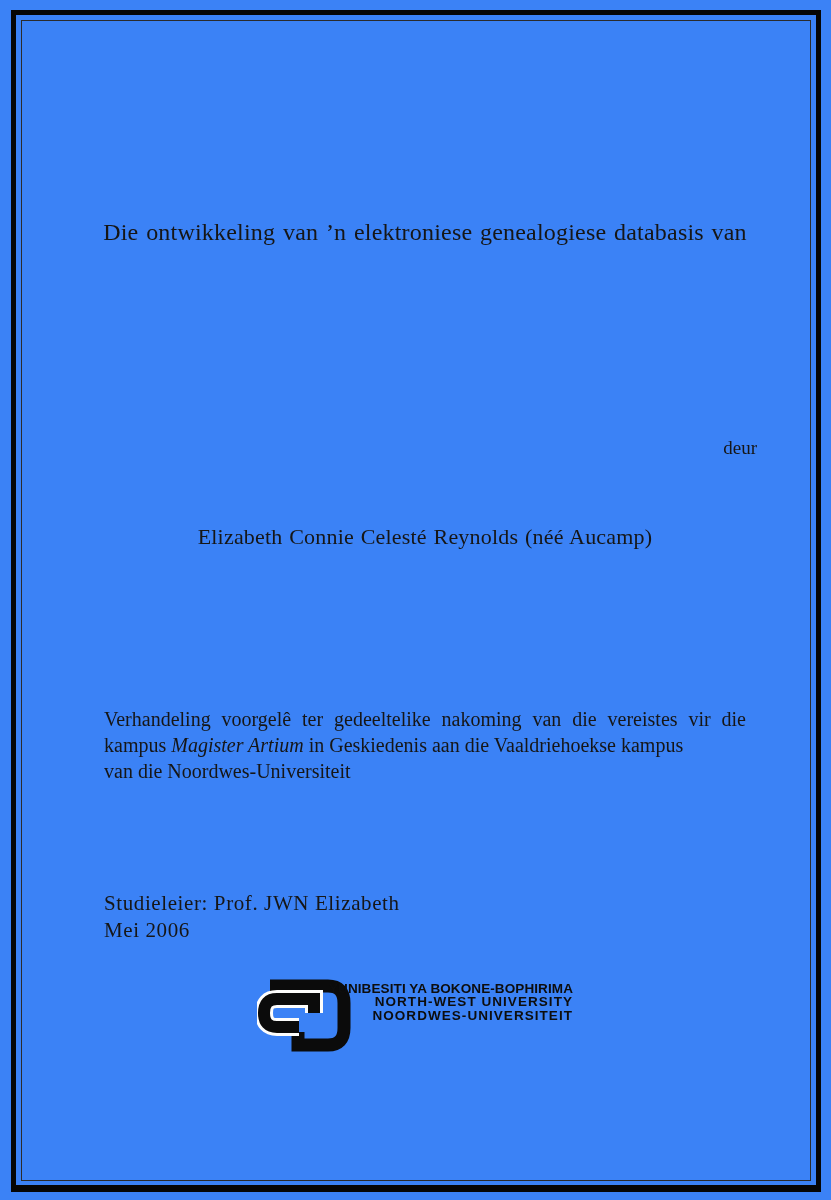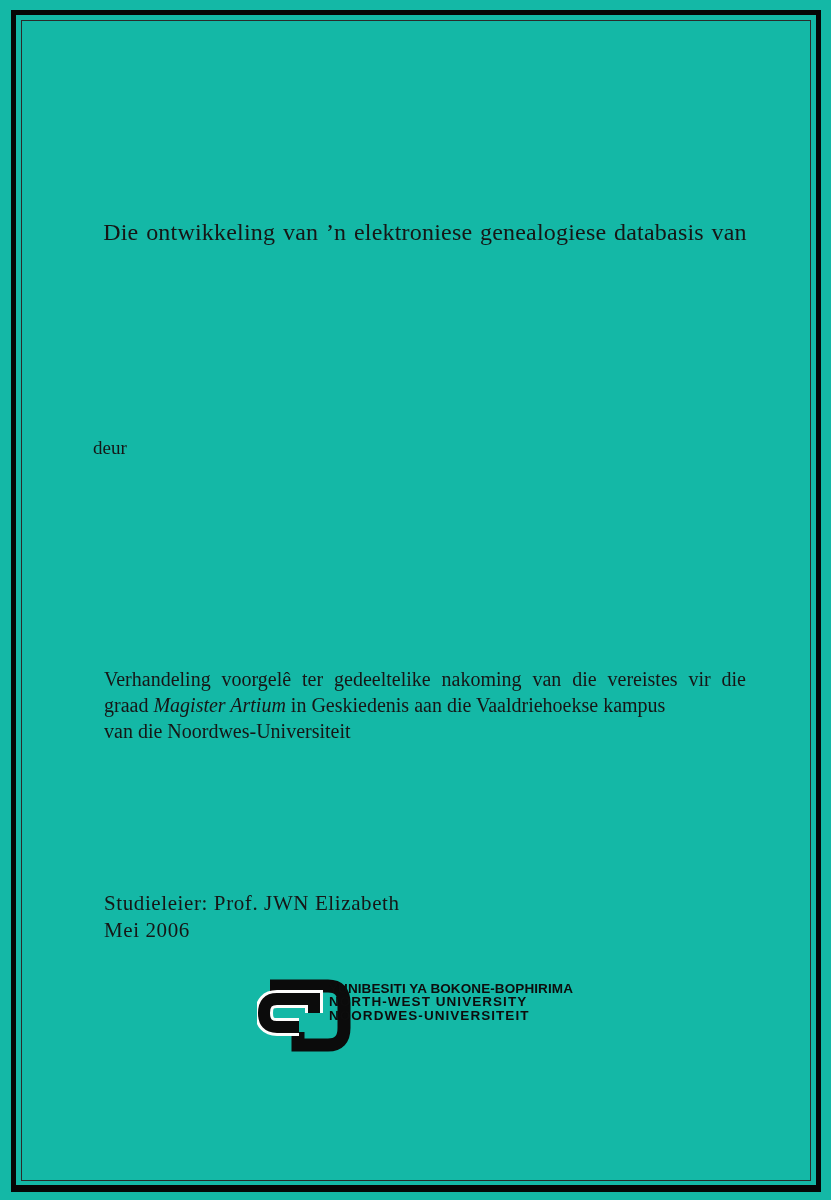--- a/index.html
+++ b/index.html
@@ -1,57 +1,57 @@
 <!DOCTYPE html>
 <html><head>
 <meta charset="utf-8">
 <style>
   html,body { margin:0; padding:0; background:#e8e8e8; }
   .page {
     position:relative; width:831px; height:1200px; margin:0 auto;
-    background:#14b8a6; color:#161616; overflow:hidden;
+    background:#3b82f6; color:#161616; overflow:hidden;
     font-family:"Liberation Serif","DejaVu Serif",serif;
   }
   .border-outer {
     position:absolute; left:11px; top:10px; right:10px; bottom:8px;
     border:solid #060606; border-width:5px 5px 7px 5px;
   }
   .border-inner {
     position:absolute; left:21px; top:20px; right:20px; bottom:19px;
     border:1px solid #2b2b2b;
   }
   .title-block {
     position:absolute; left:93px; top:211px; width:664px;
     text-align:center; font-size:24px; line-height:43px;
     letter-spacing:0.2px; word-spacing:1.5px;
   }
   .byline {
     position:absolute; left:93px; top:437px; width:664px;
-    text-align:left; font-size:19px;
+    text-align:right; font-size:19px;
   }
   .author {
     position:absolute; left:93px; top:524px; width:664px;
     text-align:center; font-size:22px; letter-spacing:0.2px; word-spacing:1px;
   }
   .statement {
     position:absolute; left:104px; top:666px; width:642px;
     font-size:20px; line-height:26px;
   }
-  .statement .justified { text-align:justify; text-align-last:justify; }
+  .statement .justified { text-align:justify; text-align-last:justify;margin-top:40px; }
   .statement .italic { font-style:italic; }
   .supervisor-block {
     position:absolute; left:104px; top:890px;
     font-size:21px; line-height:27px; letter-spacing:0.6px;
   }
   .logo {
     position:absolute; left:257px; top:977px; width:316px; height:80px;
   }
   .logo-mark { position:absolute; left:0; top:2px; width:94px; height:73px; }
   .logo-text {
-    position:absolute; right:0; top:5px; text-align:left;
+    position:absolute; right:0; top:5px; text-align:right;
     font-family:"Liberation Sans","DejaVu Sans",sans-serif;
     font-weight:700; color:#0d0d0d; font-size:13.5px; line-height:13.4px;
     white-space:nowrap;
   }
   .logo-text .tight  { letter-spacing:0.1px; }
   .logo-text .spaced { letter-spacing:1.05px; }
 </style>
 </head>
 <body>
 
@@ -59,24 +59,25 @@
 
   <div class="border-outer"></div>
   <div class="border-inner"></div>
 
   <div class="title-block">
     <div>Die ontwikkeling van ’n elektroniese genealogiese databasis van</div>
   </div>
 
   <div class="byline">deur</div>
 
+  <div class="author">Elizabeth Connie Celesté Reynolds (néé Aucamp)</div>
 
   <div class="statement">
     <div class="justified">Verhandeling voorgelê ter gedeeltelike nakoming van die vereistes vir die</div>
-    <div><span>graad </span><span class="italic">Magister Artium</span><span> in Geskiedenis aan die Vaaldriehoekse kampus</span></div>
+    <div><span>kampus </span><span class="italic">Magister Artium</span><span> in Geskiedenis aan die Vaaldriehoekse kampus</span></div>
     <div>van die Noordwes-Universiteit</div>
   </div>
 
   <div class="supervisor-block">
     <div>Studieleier: Prof. JWN Elizabeth</div>
     <div>Mei 2006</div>
   </div>
 
   <div class="logo">
     <svg class="logo-mark" viewBox="0 0 94 73" aria-hidden="true">

